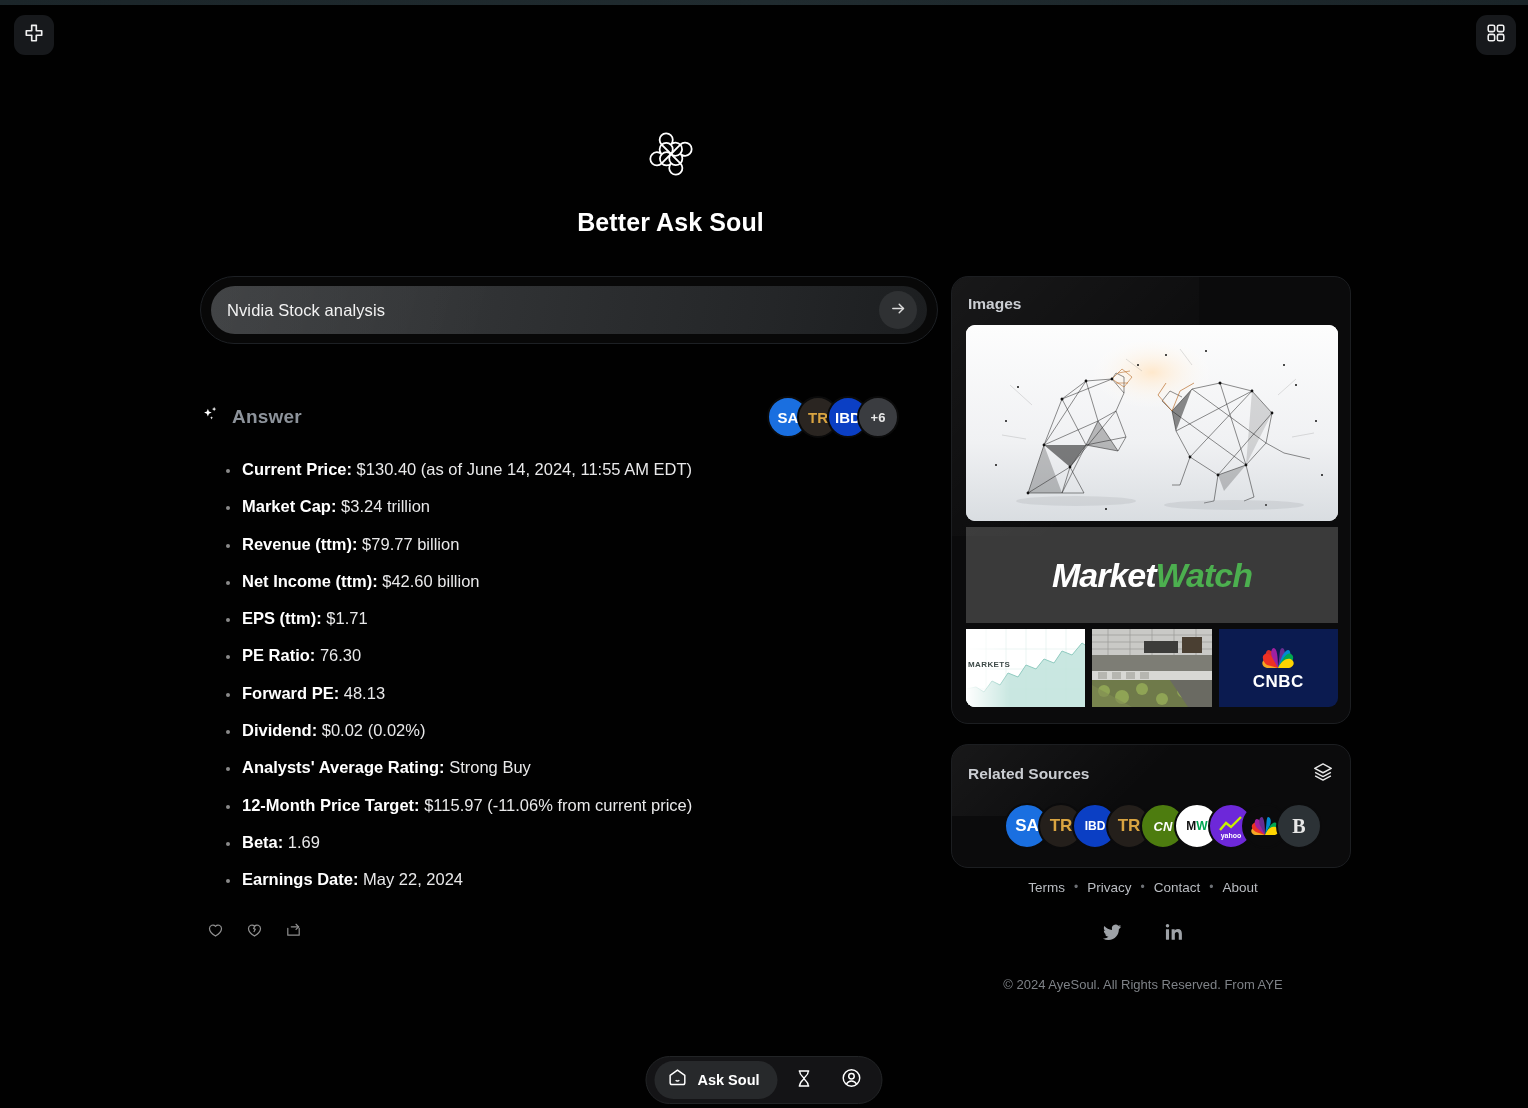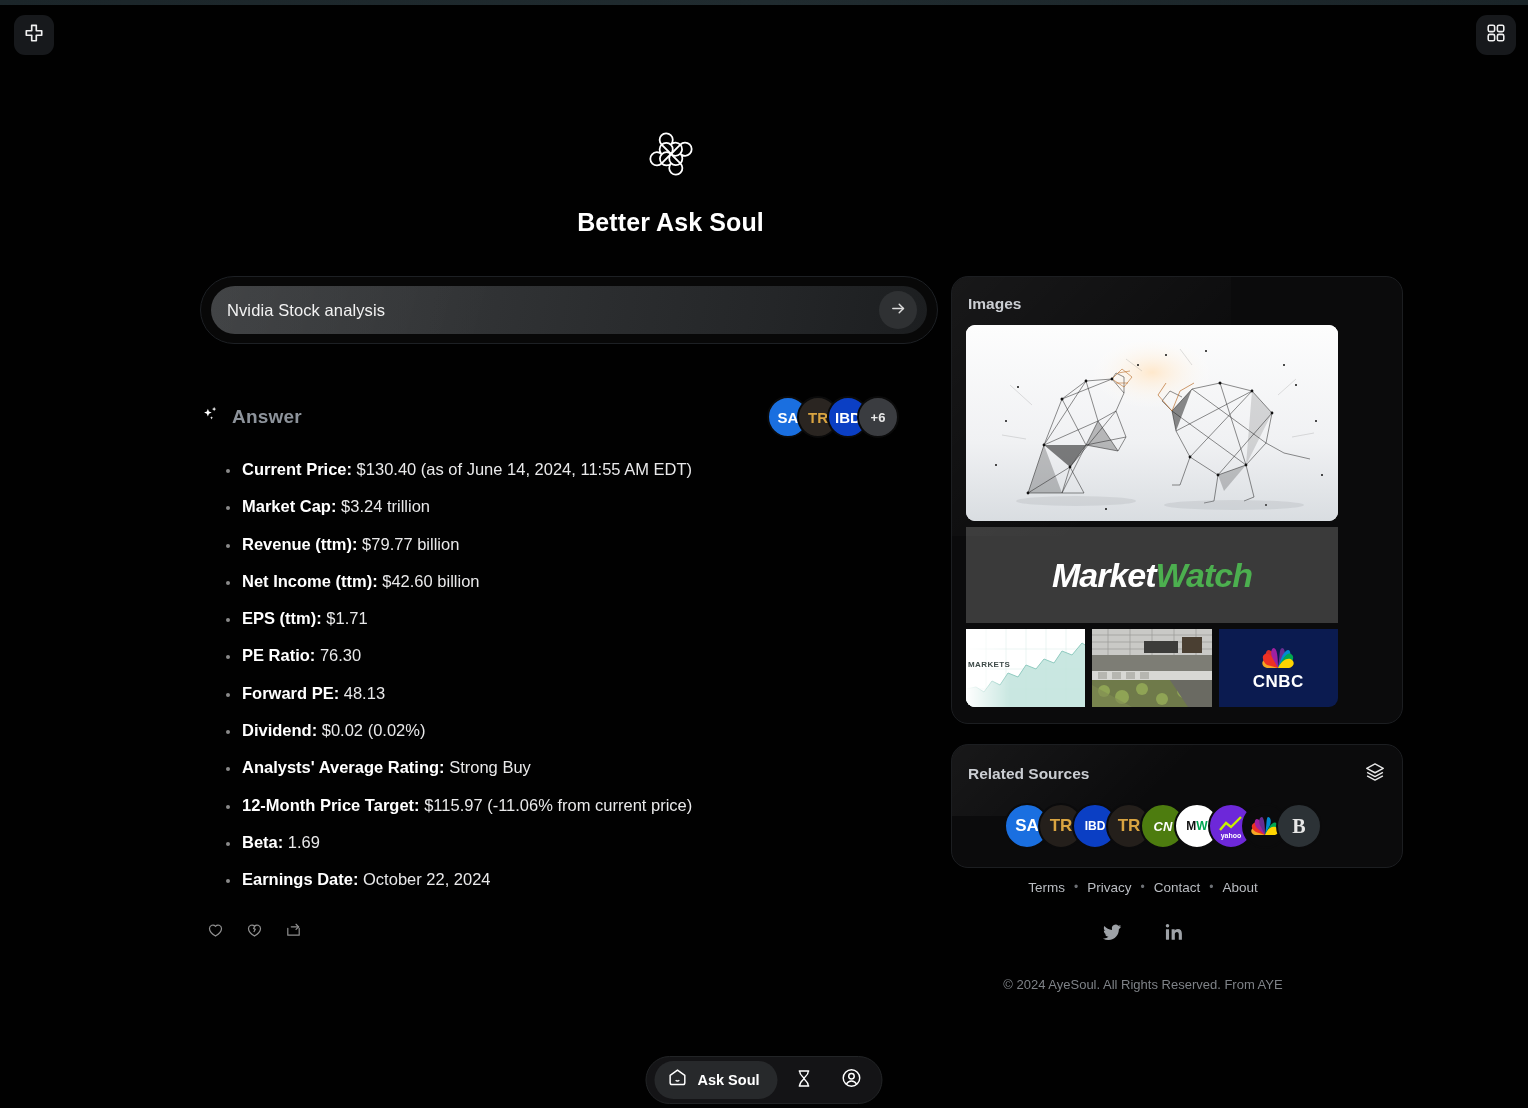--- a/index.html
+++ b/index.html
@@ -30,21 +30,21 @@
   .header { position: absolute; top: 128px; left: 0; width: 1341px; text-align: center; }
   .logo-wrap { display:flex; justify-content:center; }
   .brand-title {
     margin-top: 28px; font-size: 25px; font-weight: 700; color: #fff;
     letter-spacing: .1px;
   }
 
   
   .content { position: absolute; top: 276px; left: 8px; width: 1528px; height: 760px; }
   .left-col { position: absolute; left: 192px; top: 0; width: 740px; }
-  .right-col { position: absolute; left: 943px; top: 0; width: 452px; }
+  .right-col { position: absolute; left: 943px; top: 0; width: 400px; }
 
   
   .search-outer {
     position: relative; width: 738px; height: 68px; border-radius: 34px;
     background: #080808; border: 1px solid #1d2024;
     display: flex; align-items: center; padding: 0 10px;
   }
   .search-inner {
     position: relative; flex: 1; height: 48px; border-radius: 24px;
     background: linear-gradient(100deg,#3a3c3e 0%, #343638 28%, #2b2d2f 55%, #242628 78%, #1c1e20 100%);
@@ -253,21 +253,21 @@
           <li><b>Market Cap:</b><span> $3.24 trillion</span></li>
           <li><b>Revenue (ttm):</b><span> $79.77 billion</span></li>
           <li><b>Net Income (ttm):</b><span> $42.60 billion</span></li>
           <li><b>EPS (ttm):</b><span> $1.71</span></li>
           <li><b>PE Ratio:</b><span> 76.30</span></li>
           <li><b>Forward PE:</b><span> 48.13</span></li>
           <li><b>Dividend:</b><span> $0.02 (0.02%)</span></li>
           <li><b>Analysts' Average Rating:</b><span> Strong Buy</span></li>
           <li><b>12-Month Price Target:</b><span> $115.97 (-11.06% from current price)</span></li>
           <li><b>Beta:</b><span> 1.69</span></li>
-          <li><b>Earnings Date:</b><span> October 22, 2024</span></li>
+          <li><b>Earnings Date:</b><span> May 22, 2024</span></li>
         </ul>
 
       <div class="reaction-row">
         <span class="ricon">
           <svg width="19" height="19" viewBox="0 0 24 24" fill="none" stroke="#c8c8c8" stroke-width="1.5">
             <path d="M12 20.3s-7.6-4.6-7.6-9.6a4.3 4.3 0 0 1 7.6-2.7 4.3 4.3 0 0 1 7.6 2.7c0 5-7.6 9.6-7.6 9.6z"></path>
           </svg>
         </span>
         <span class="ricon">
           <svg width="19" height="19" viewBox="0 0 24 24" fill="none" stroke="#c8c8c8" stroke-width="1.5">

